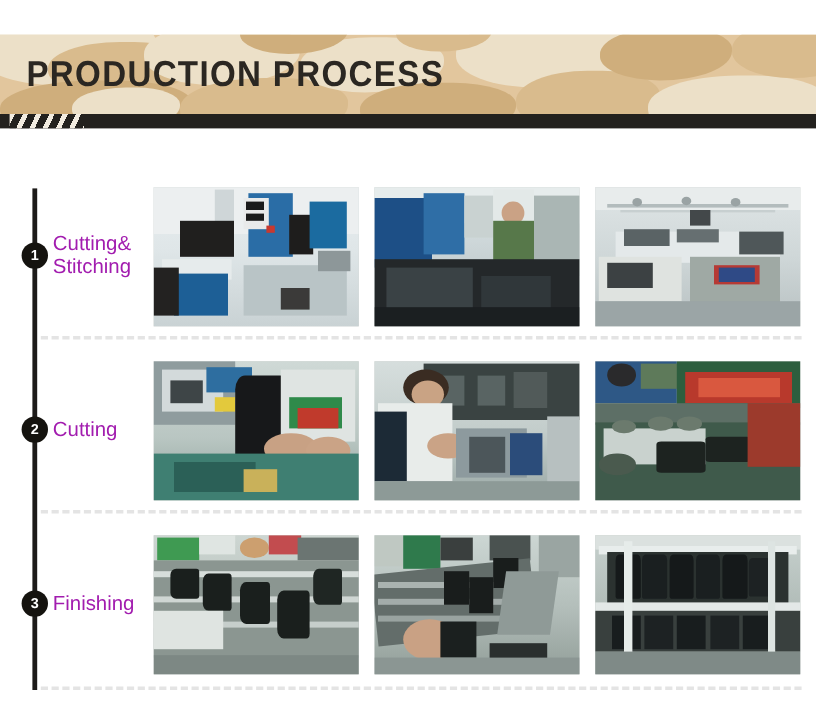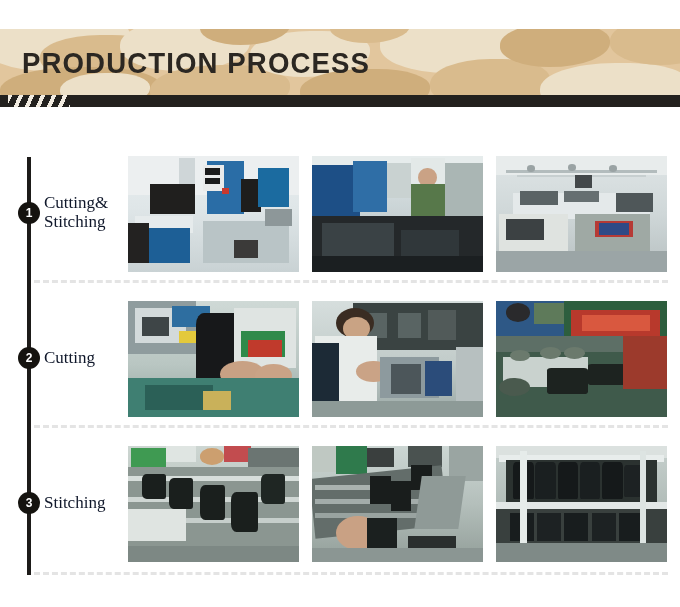--- a/index.html
+++ b/index.html
@@ -75,24 +75,24 @@
     font-size: 12px; font-weight: 700;
     display: flex; align-items: center; justify-content: center;
     line-height: 1;
     z-index: 3;
   }
 
   .row-label {
     position: absolute; left: 44px; top: 50%;
     transform: translateY(-50%);
     width: 84px;
-    font-family: Liberation Serif, serif;
+    font-family: Liberation Sans, sans-serif;
     font-size: 17px;
     line-height: 1.15;
-    color: #0f172a;
+    color: #a21caf;
     word-break: break-word;
   }
 
   .thumbs {
     position: absolute; left: 128px; top: 16px;
     width: 534px; height: 116px;
     display: flex;
     gap: 13px;
   }
   .thumb {
@@ -292,21 +292,21 @@
             <div class="rect" style="left:74%;top:30%;width:26%;height:46%;background:#9c3a2c;"></div>
           </div>
         </div>
 
       </div>
       <div class="divider" style="top:140px;"></div>
     </div>
 
     <div class="row">
       <div class="row-badge">3</div>
-      <div class="row-label">Stitching</div>
+      <div class="row-label">Finishing</div>
       <div class="thumbs">
 
         <div class="thumb t-a">
           <div class="scene blur">
             <div class="rect" style="inset:0;background:linear-gradient(180deg,#cdd6d2 0%,#b6c0bb 55%,#97a29d 100%);"></div>
             <div class="rect" style="left:2%;top:2%;width:20%;height:16%;background:#3f9a52;"></div>
             <div class="rect" style="left:22%;top:0%;width:18%;height:14%;background:#dfe5e2;"></div>
             <div class="ell" style="left:42%;top:2%;width:14%;height:14%;background:#cc9f6f;"></div>
             <div class="rect" style="left:56%;top:0%;width:16%;height:14%;background:#c24c4f;"></div>
             <div class="rect" style="left:70%;top:2%;width:30%;height:16%;background:#6b7572;"></div>

